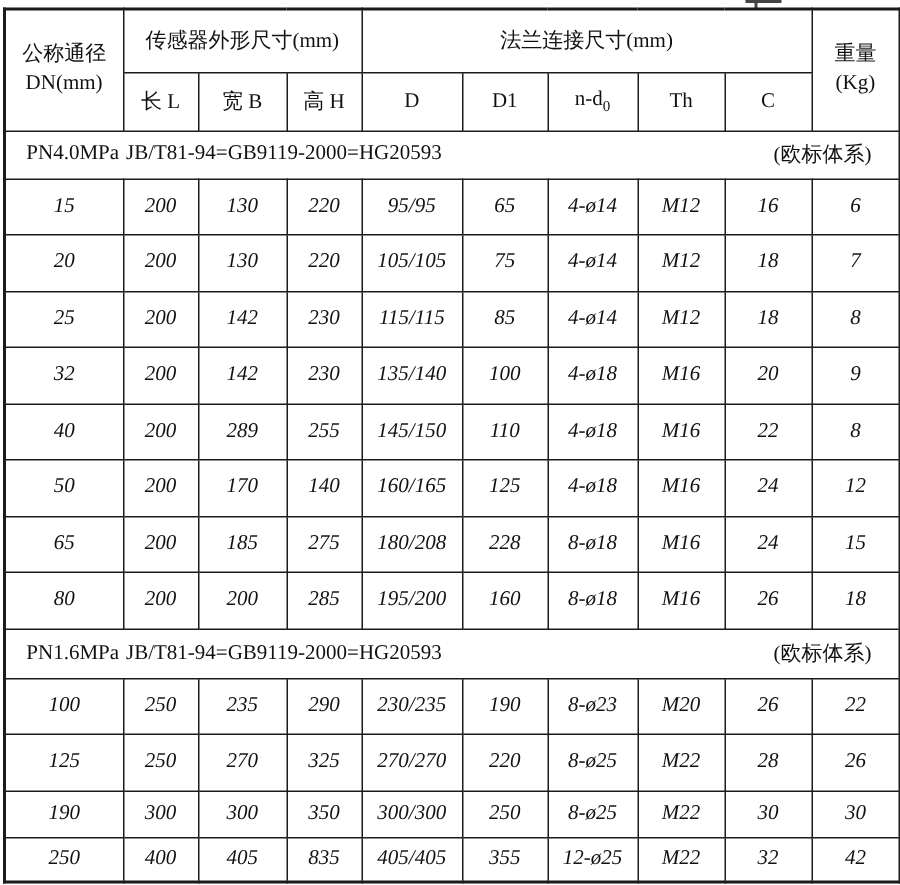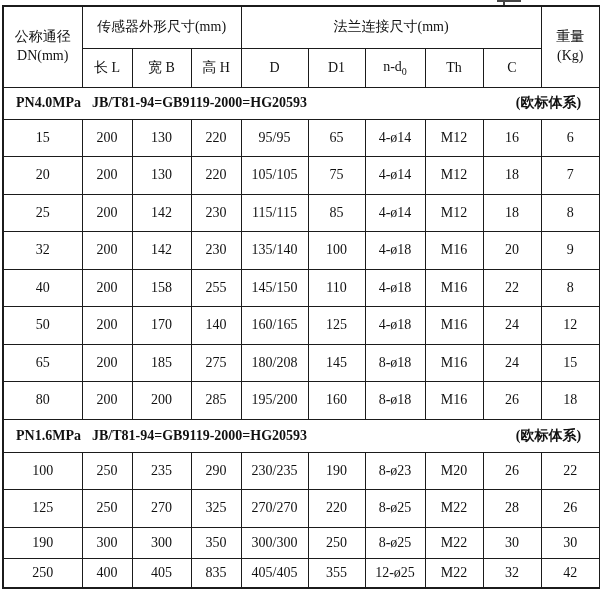--- a/index.html
+++ b/index.html
@@ -51,40 +51,39 @@
     font-size: 14px;
     font-weight: normal;
     padding: 0;
     overflow: hidden;
     white-space: nowrap;
   }
   tr.h1 { height: 42px; }
   tr.h2 { height: 39px; padding-left: 48px; }
   tr.section { height: 32px; }
   tr.section2 { height: 33px; }
-  tr.data { height: 37.5px; }
+  tr.data { height: 37.5px; font-style: italic; }
   tr.r31 { height: 31px; }
   tr.r30 { height: 30px; }
   .two-line div { line-height: 1.35; }
   td.seccell { text-align: left; }
   .secflex {
     display: flex;
     align-items: center;
     width: 100%;
-    font-weight: bold;
   }
   .sec-label {
     display: inline-block;
     width: 69px;
     padding-left: 10px;
     flex: 0 0 auto;
   }
   .sec-std {
     flex: 0 0 auto;
-    margin-left: 9px;
+    margin-left: 1px;
   }
   .sec-spacer { flex: 1 1 auto; }
   .sec-note {
     flex: 0 0 auto;
     padding-right: 18px;
   }
   sub { font-size: 10px; }
 </style>
 </head>
 <body>
@@ -185,21 +184,21 @@
           <td>135/140</td>
           <td>100</td>
           <td>4-ø18</td>
           <td>M16</td>
           <td>20</td>
           <td>9</td>
         </tr>
       <tr class="data">
           <td>40</td>
           <td>200</td>
-          <td>158</td>
+          <td>289</td>
           <td>255</td>
           <td>145/150</td>
           <td>110</td>
           <td>4-ø18</td>
           <td>M16</td>
           <td>22</td>
           <td>8</td>
         </tr>
       <tr class="data">
           <td>50</td>
@@ -212,21 +211,21 @@
           <td>M16</td>
           <td>24</td>
           <td>12</td>
         </tr>
       <tr class="data">
           <td>65</td>
           <td>200</td>
           <td>185</td>
           <td>275</td>
           <td>180/208</td>
-          <td>145</td>
+          <td>228</td>
           <td>8-ø18</td>
           <td>M16</td>
           <td>24</td>
           <td>15</td>
         </tr>
       <tr class="data">
           <td>80</td>
           <td>200</td>
           <td>200</td>
           <td>285</td>

